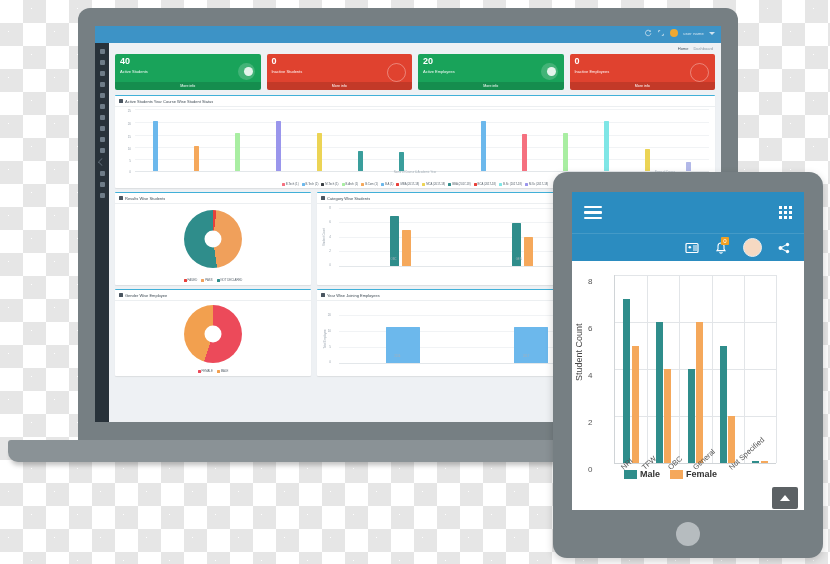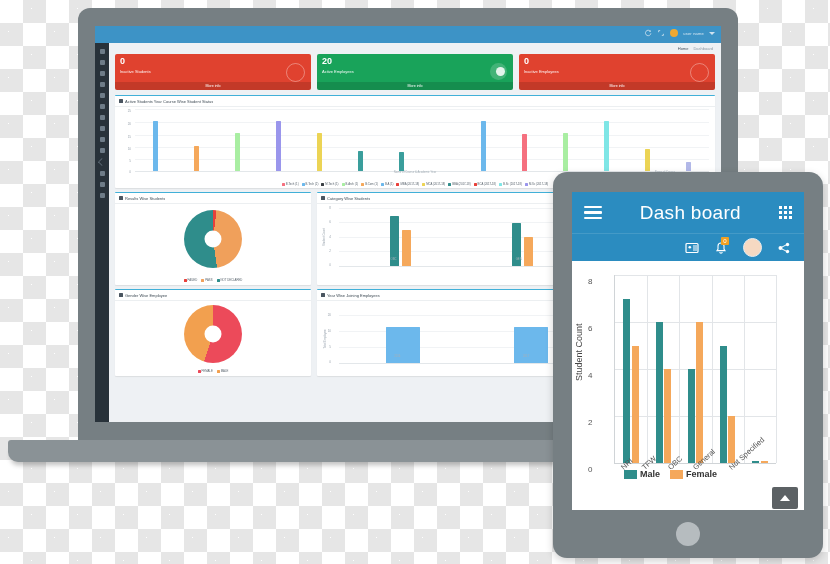--- a/index.html
+++ b/index.html
@@ -200,20 +200,27 @@
         </div>
 
         <div class="app-body">
 
           <div class="crumb">
             <span class="home">Home</span>
             <span>Dashboard</span>
           </div>
 
           <div class="kpi-row">
+            <div class="kpi green">
+              <div class="kpi-num">40</div>
+              <div class="kpi-lbl">Active Students</div>
+              <div class="kpi-circ"></div>
+              <div class="kpi-dot"></div>
+              <div class="kpi-foot">More info</div>
+            </div>
             <div class="kpi red">
               <div class="kpi-num">0</div>
               <div class="kpi-lbl">Inactive Students</div>
               <div class="kpi-circ"></div>
               <div class="kpi-foot">More info</div>
             </div>
             <div class="kpi green">
               <div class="kpi-num">20</div>
               <div class="kpi-lbl">Active Employees</div>
               <div class="kpi-circ"></div>
@@ -460,21 +467,20 @@
 <div id="tablet">
   <div class="tab-body">
     <div class="tab-screen">
 
       <div class="t-header">
         <div class="hamburger">
           <span></span>
             <span></span>
             <span></span>
         </div>
-        <div class="t-title">Dash board</div>
         <div class="grid-ico">
           <i></i>
             <i></i>
             <i></i>
             <i></i>
             <i></i>
             <i></i>
             <i></i>
             <i></i>
             <i></i>

